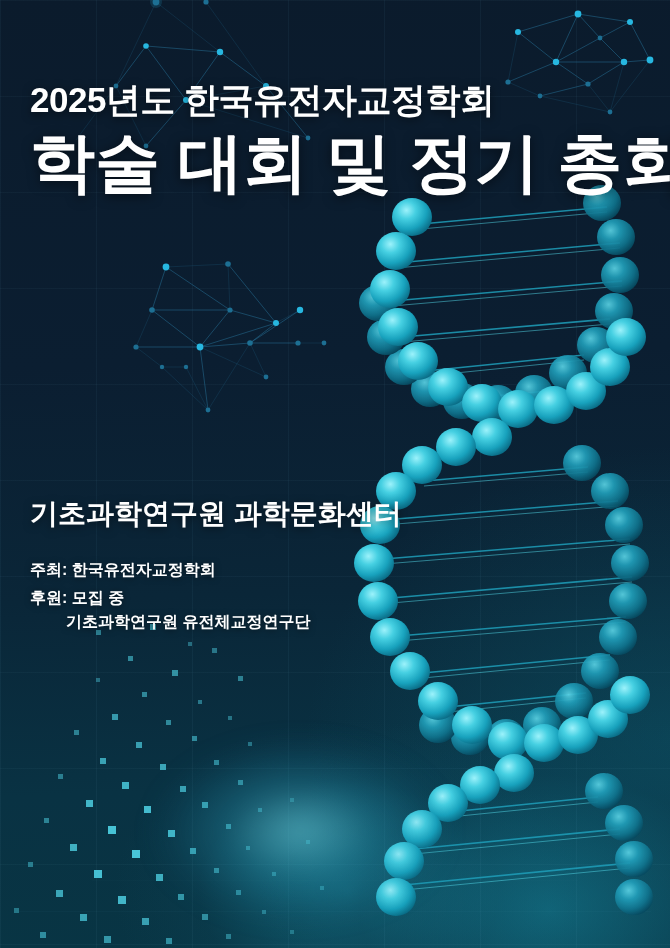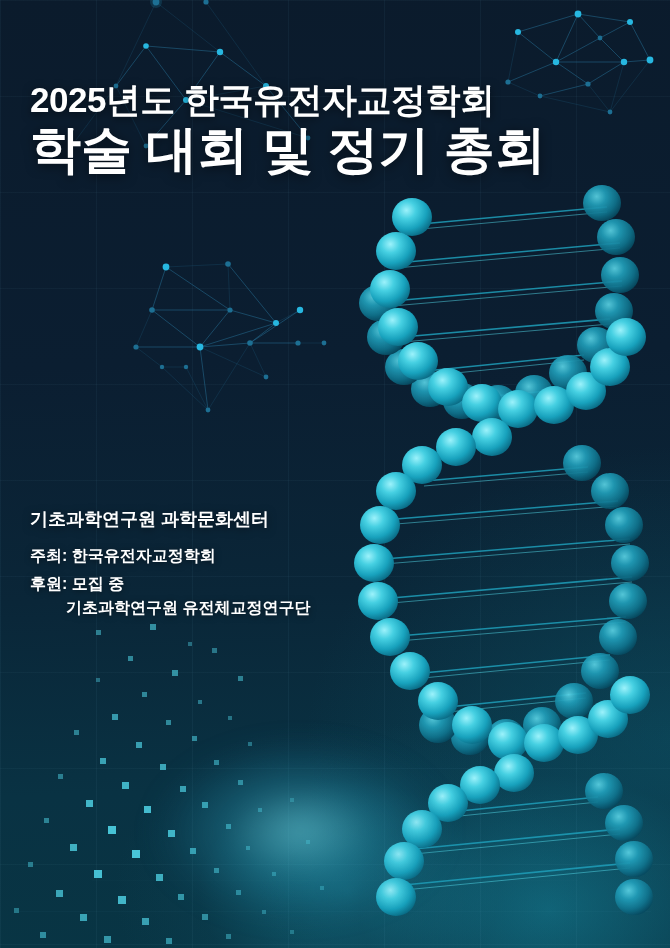--- a/index.html
+++ b/index.html
@@ -83,50 +83,50 @@
     color: #ffffff;
     font-size: 35px;
     font-weight: 700;
     letter-spacing: -0.5px;
     line-height: 1.05;
     white-space: nowrap;
     text-shadow: 0 2px 10px rgba(0,0,0,0.55);
   }
   .title-line-2 {
     color: #ffffff;
-    font-size: 51px;
+    font-size: 65px;
     font-weight: 700;
     letter-spacing: 0px;
     line-height: 1.12;
     white-space: nowrap;
-    margin-top: 2px;
+    margin-top: 8px;
     text-shadow: 0 2px 12px rgba(0,0,0,0.55);
   }
 
   #info-block { position: absolute; left: 30px; top: 488px; width: 420px; }
   .info-date {
     color: #ffffff;
     font-size: 31px;
     font-weight: 700;
     letter-spacing: 0.5px;
     line-height: 1.2;
     white-space: nowrap;
     text-shadow: 0 2px 8px rgba(0,0,0,0.5);
   }
   .info-venue {
     color: #ffffff;
-    font-size: 18px;
+    font-size: 28px;
     font-weight: 700;
     line-height: 1.25;
-    margin-top: 20px;
+    margin-top: 8px;
     white-space: nowrap;
     text-shadow: 0 2px 8px rgba(0,0,0,0.5);
   }
   .info-org {
-    margin-top: 13px;
+    margin-top: 27px;
   }
   .org-row {
     color: #ffffff;
     font-size: 16px;
     font-weight: 700;
     line-height: 1.5;
     white-space: nowrap;
     text-shadow: 0 1px 6px rgba(0,0,0,0.5);
   }
   .org-row.indent { padding-left: 36px; }

